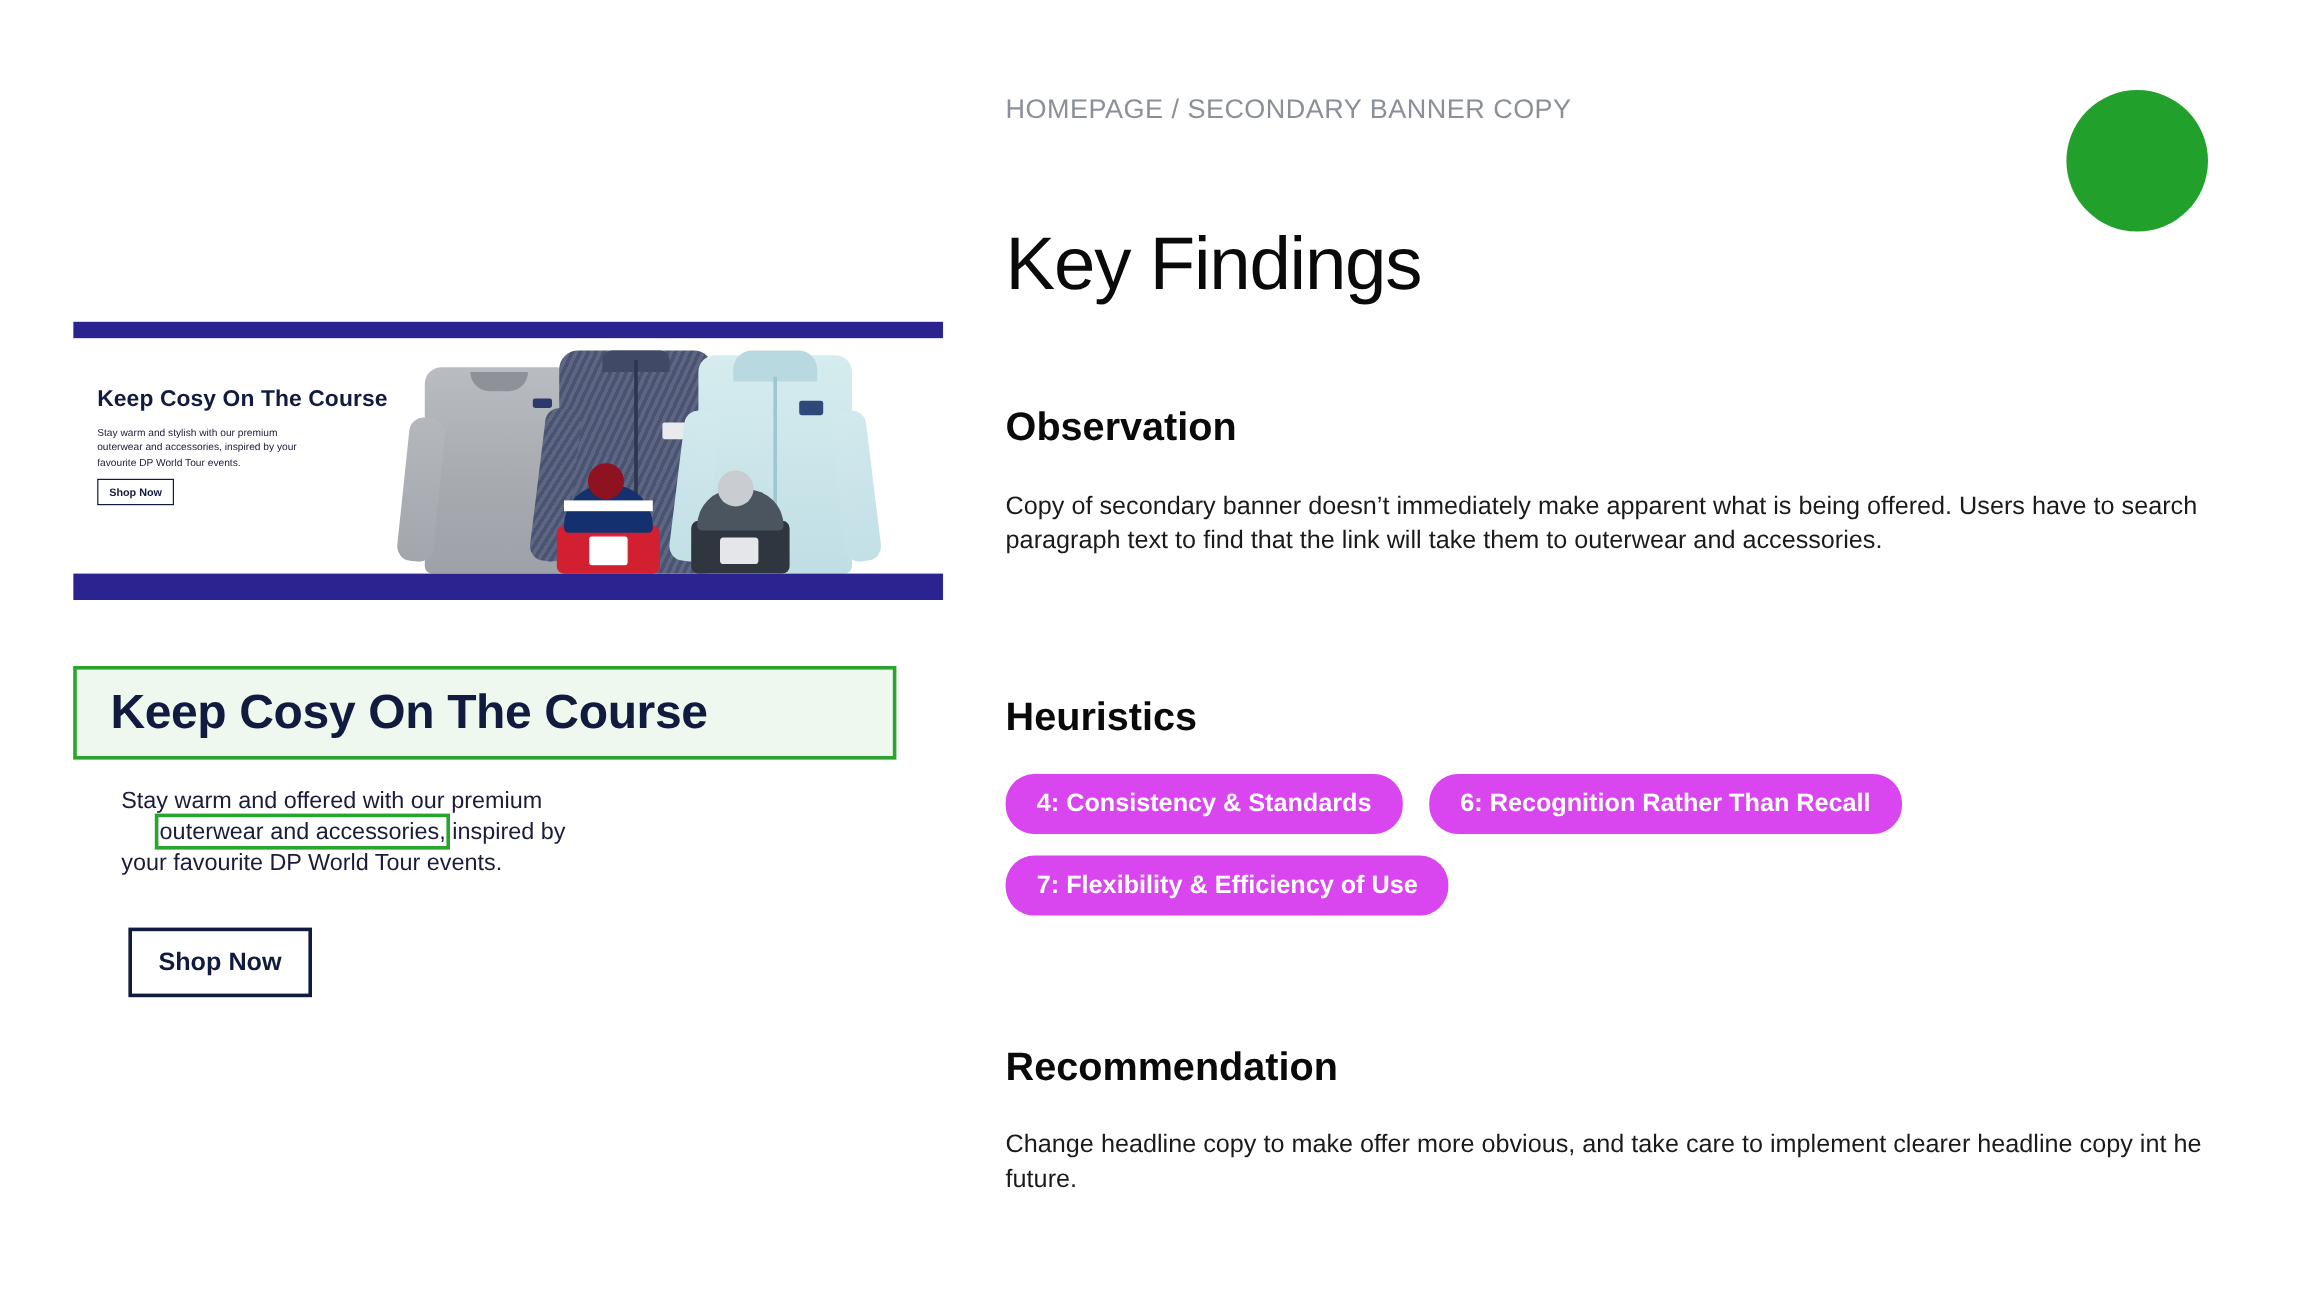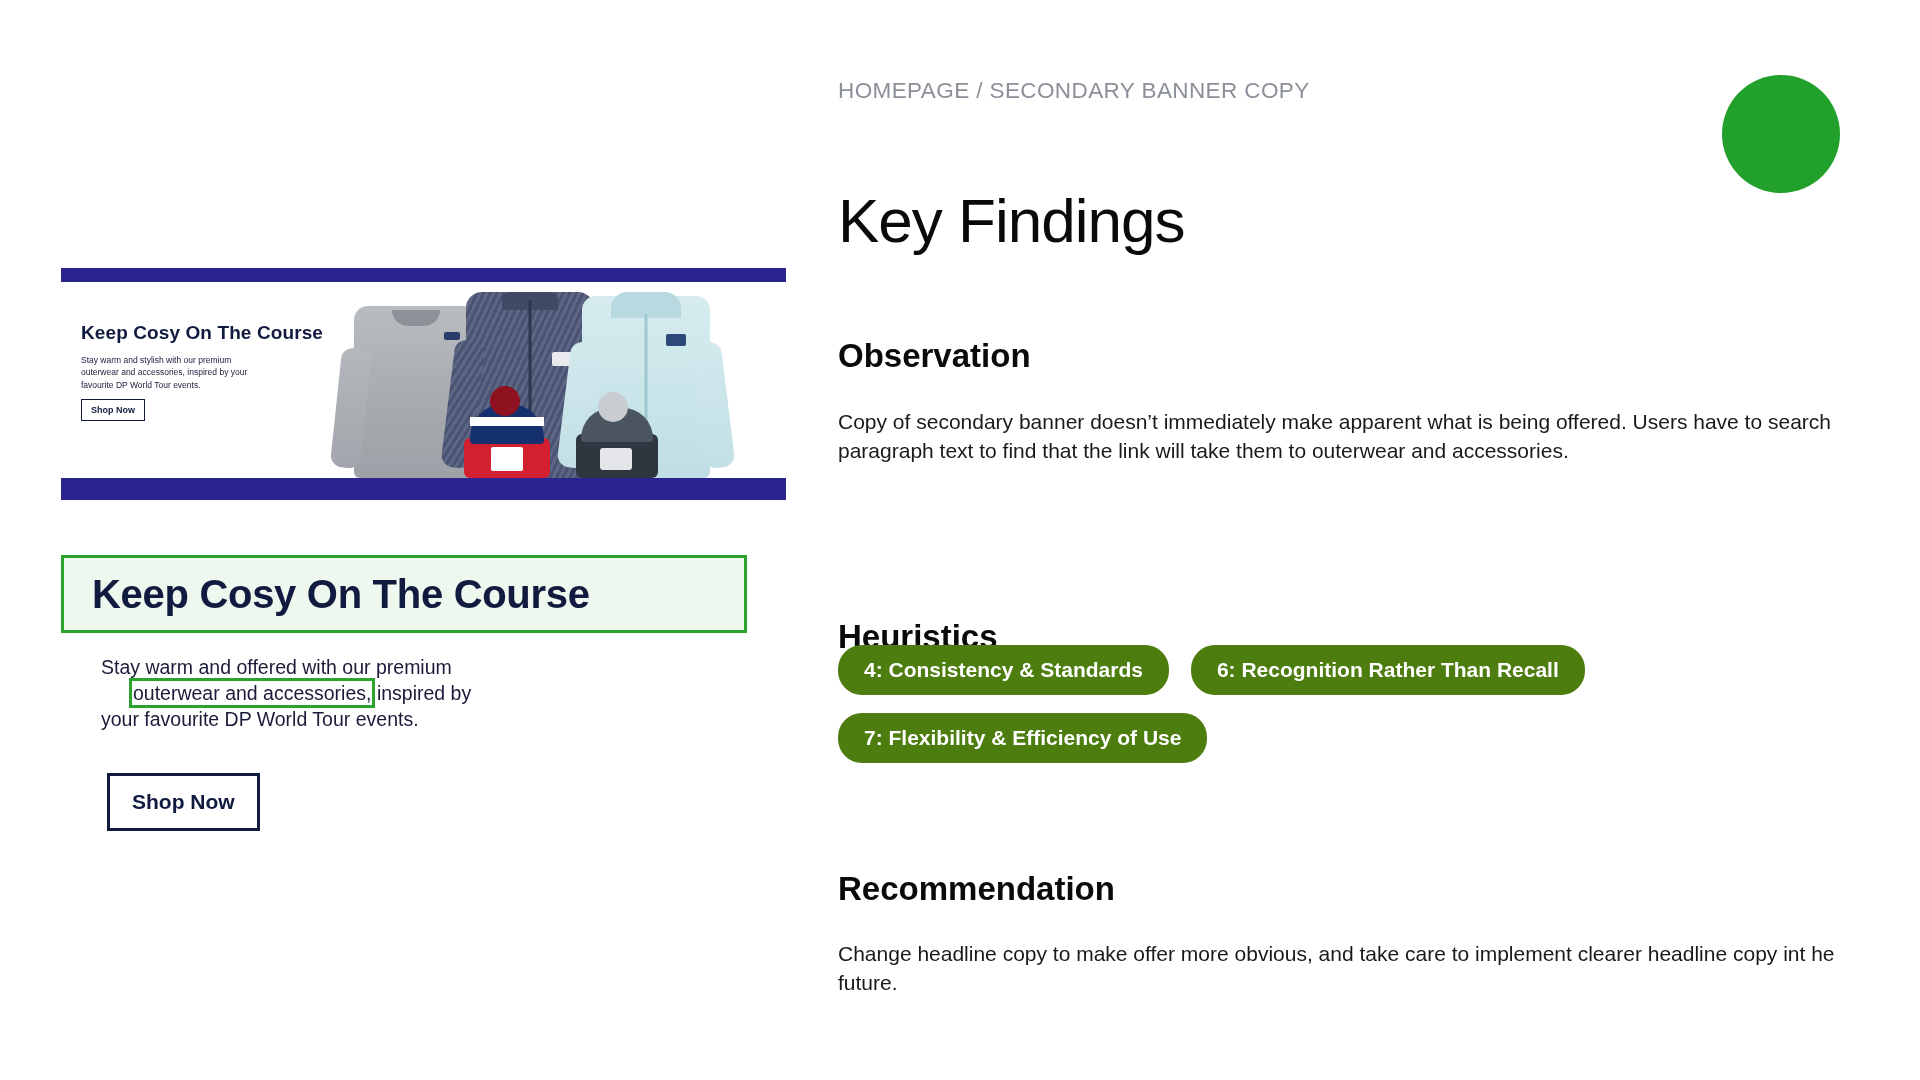--- a/index.html
+++ b/index.html
@@ -287,31 +287,31 @@
   .sec-p {
     position: absolute;
     left: 0;
     width: 1022px;
     font-size: 21px;
     line-height: 1.38;
     color: #1a1a1a;
   }
   #obs-h { top: 337px; }
   #obs-p { top: 408px; }
-  #heu-h { top: 578px; margin-top: 40px; }
+  #heu-h { top: 578px; }
   .chips {
     position: absolute;
     left: 0; top: 645px;
     width: 1030px;
     display: flex;
     flex-wrap: wrap;
     gap: 18px 22px;
   }
   .chip {
-    background: #4d7c0f;
+    background: #d946ef;
     color: #ffffff;
     border-radius: 24px;
     padding: 13px 26px;
     font-size: 21px;
     font-weight: bold;
     white-space: nowrap;
   }
   #rec-h { top: 870px; }
   #rec-p { top: 940px; }
 </style>

